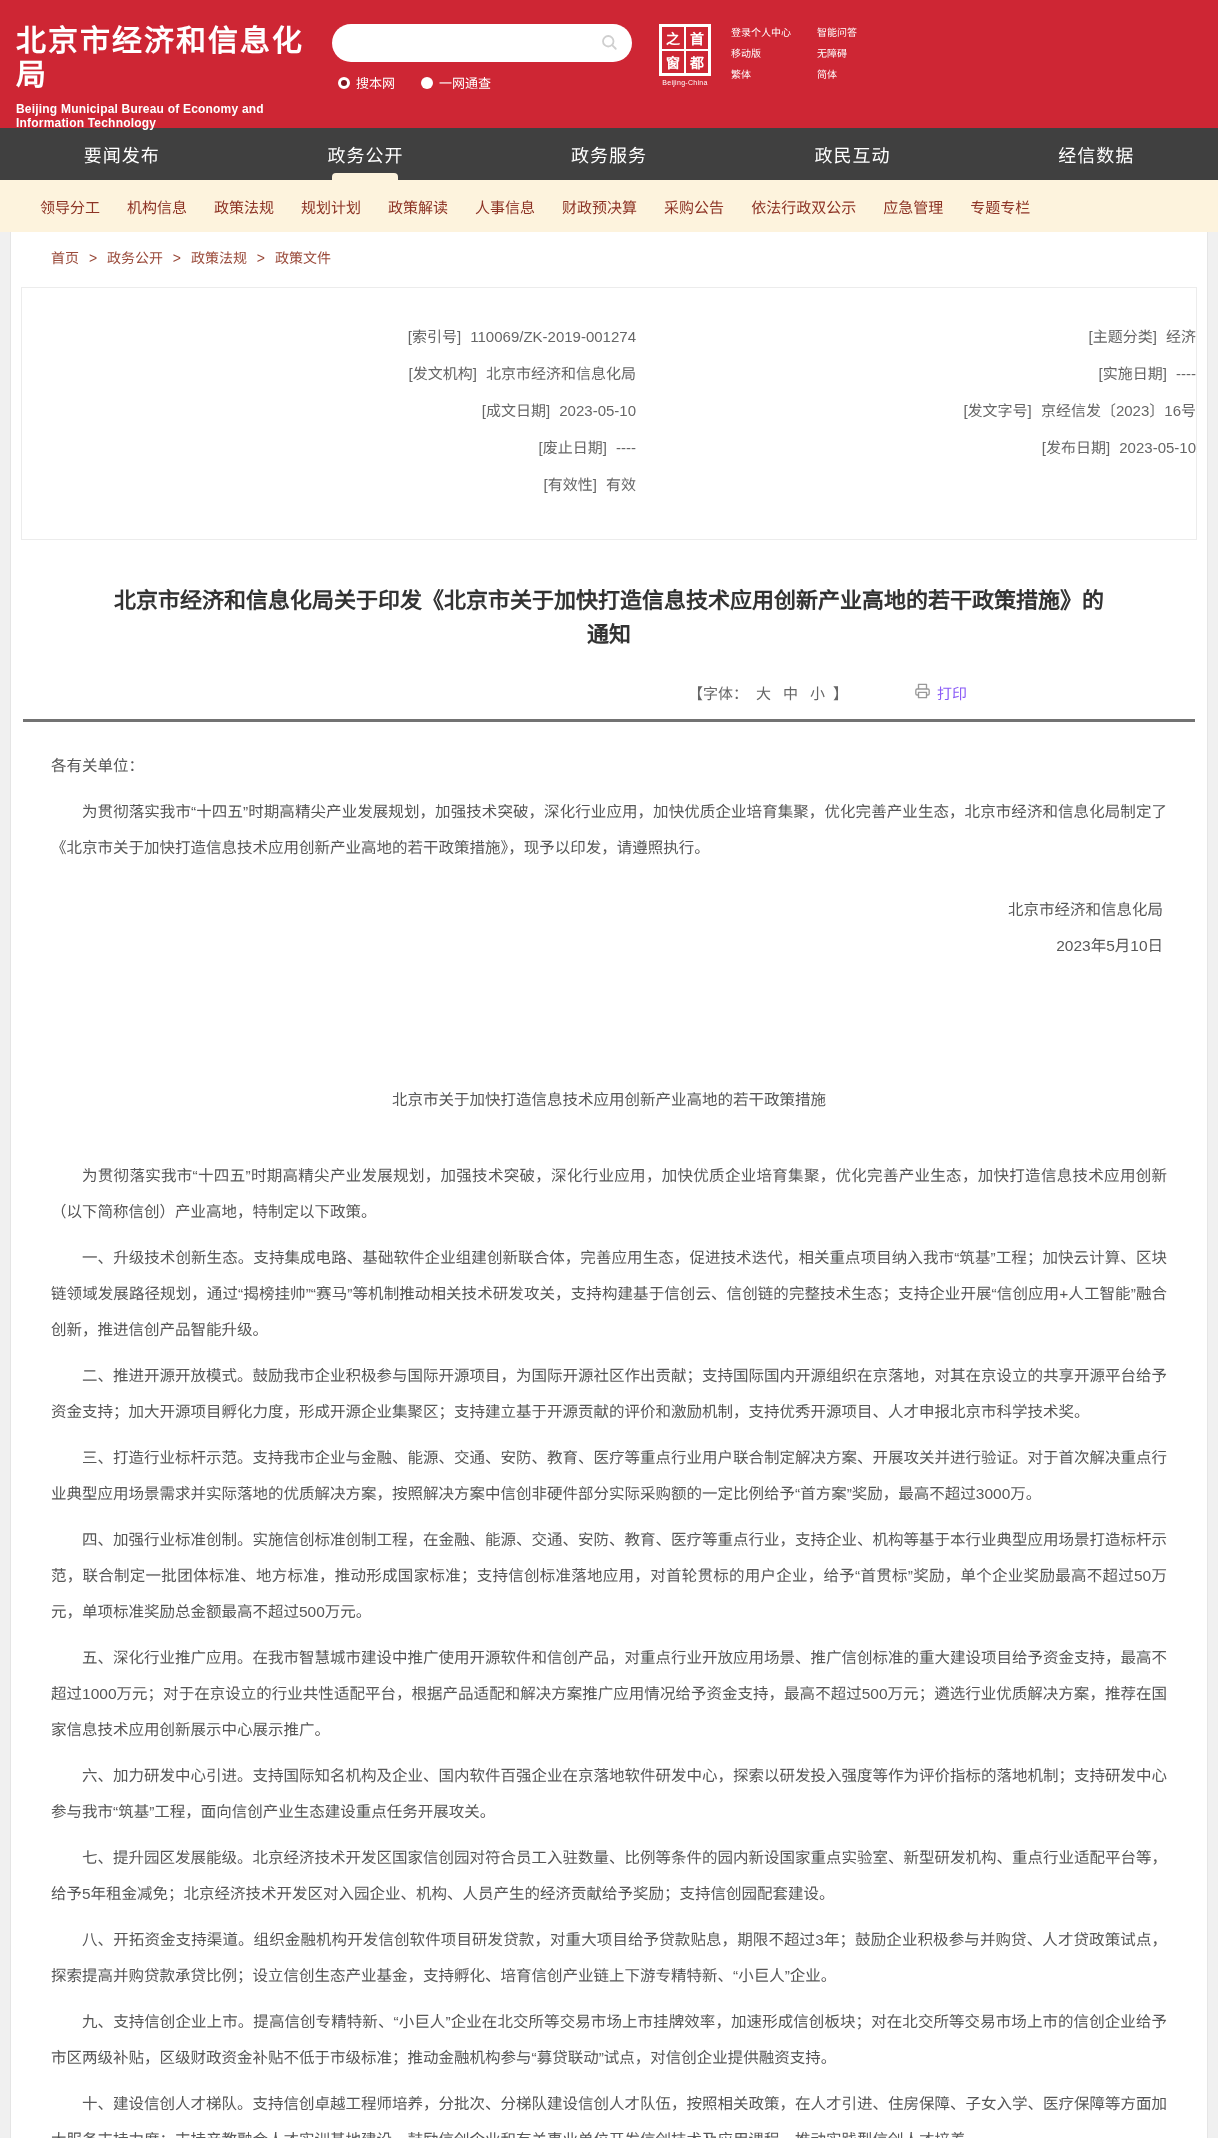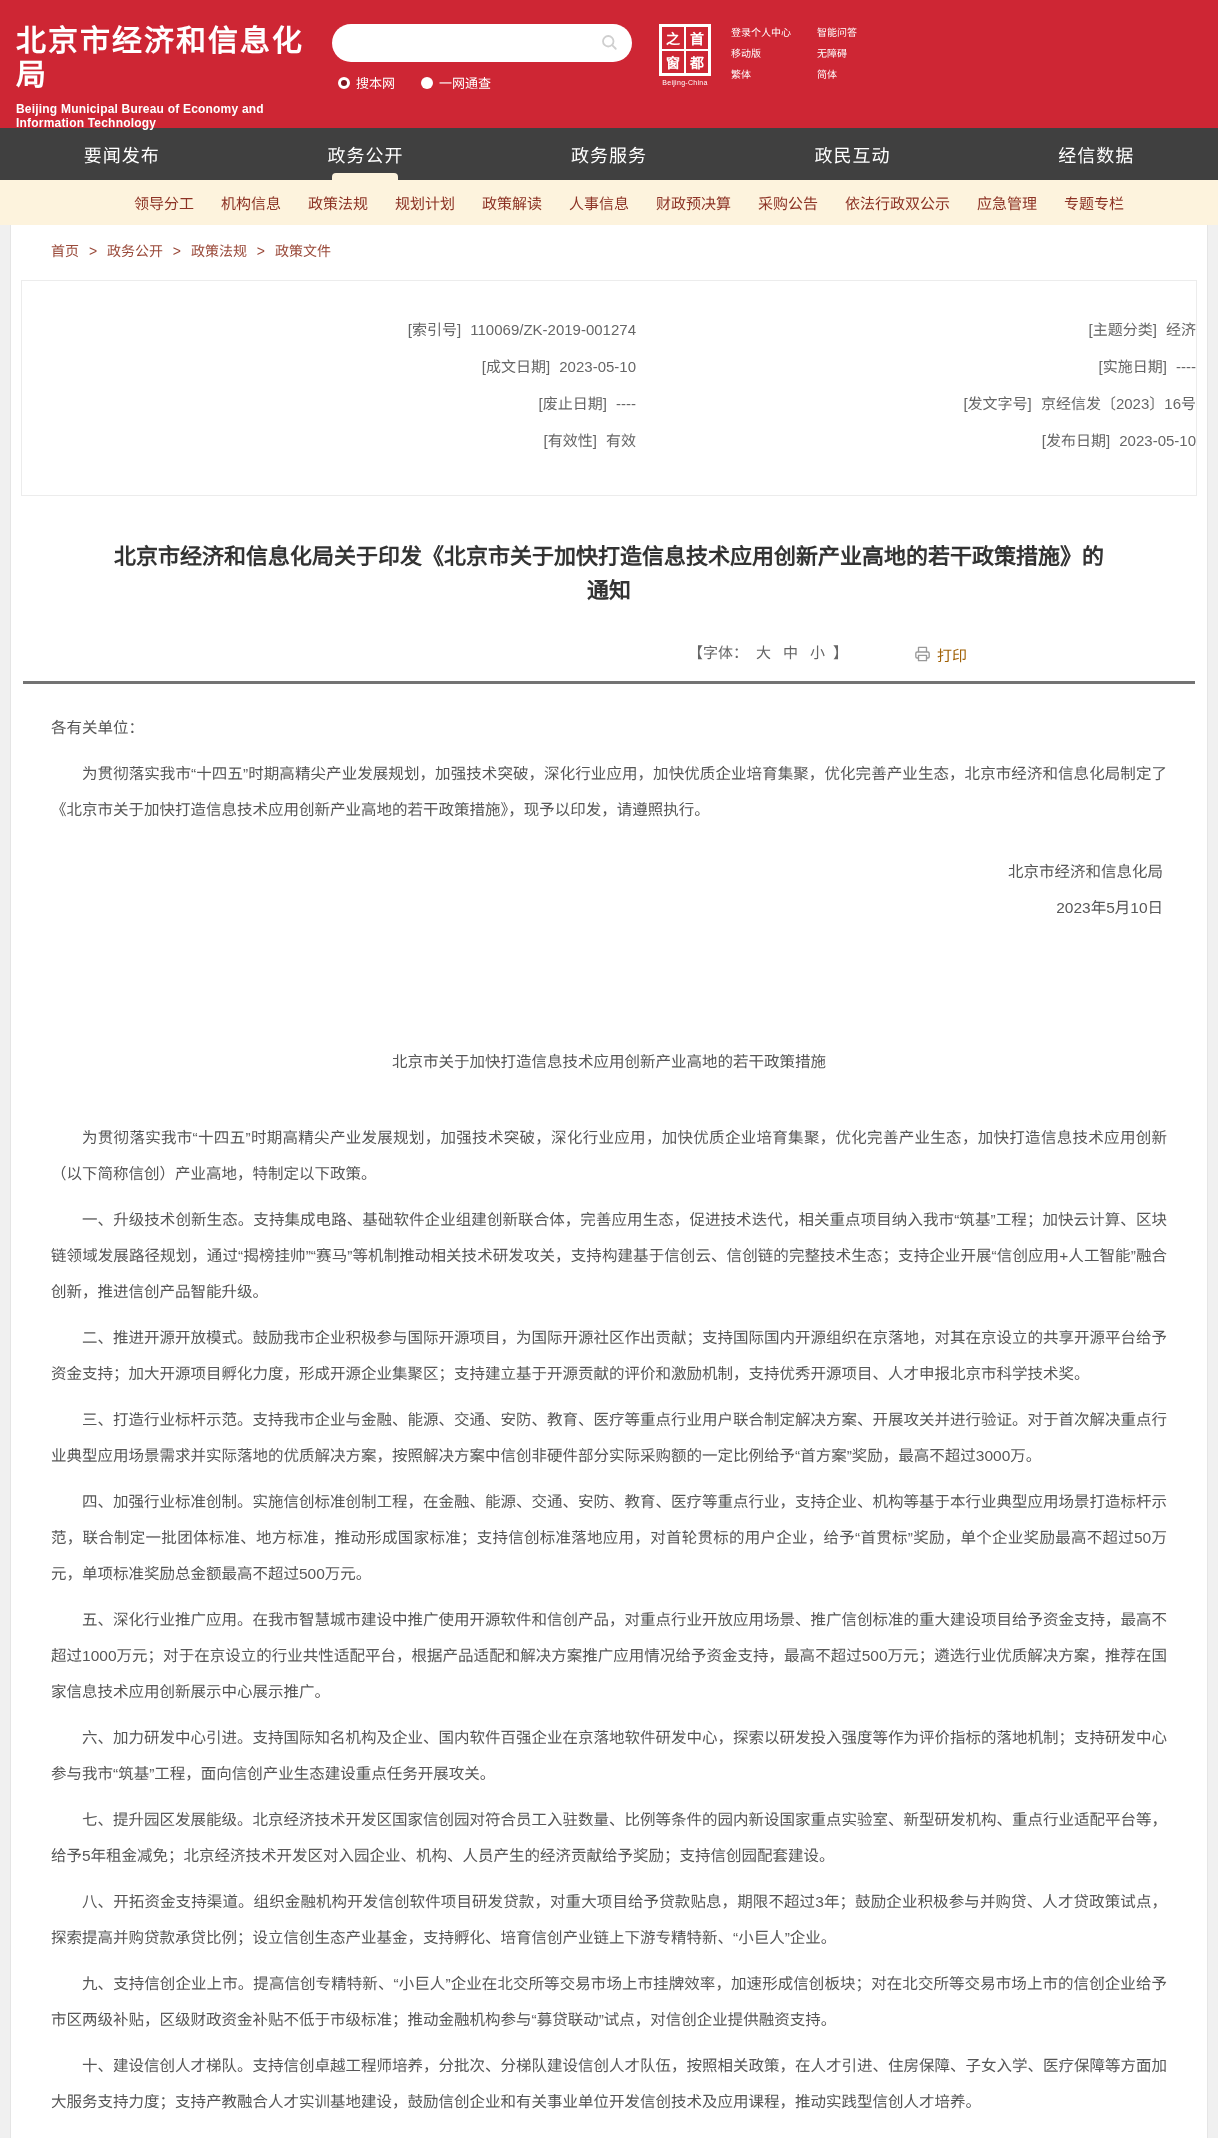--- a/index.html
+++ b/index.html
@@ -45,21 +45,21 @@
   .mainnav { height:52px; background:#404040; display:flex; justify-content:space-around; align-items:stretch; }
   .nav-item {
     color:#fff; font-size:18px; letter-spacing:1px; display:flex; align-items:center;
     position:relative; cursor:pointer; padding:0 18px;
   }
   .nav-item.active::after {
     content:""; position:absolute; bottom:0; left:50%; transform:translateX(-50%);
     width:66px; height:7px; background:#fdf3dd; border-radius:4px 4px 0 0;
   }
   
-  .subnav { height:45px; background:#fdf3dd; display:flex; align-items:center; padding-left:40px; gap:27px;justify-content:center; }
+  .subnav { height:52px; background:#fdf3dd; display:flex; align-items:center; padding-left:40px; gap:27px; }
   .subnav-item { color:#8d3325; font-size:15px; text-decoration:none; cursor:pointer; white-space:nowrap; }
   
   .content-card {
     margin:0 10px; background:#fff; border-left:1px solid #e5e5e5; border-right:1px solid #e5e5e5;
     min-height:1910px; padding-bottom:40px;
   }
   .breadcrumb { padding:15px 0 8px 40px; font-size:14px; color:#9a4a3a; }
   .crumb { color:#9a4a3a; text-decoration:none; cursor:pointer; }
   .crumb-sep { margin:0 6px; color:#9a4a3a; }
   
@@ -76,21 +76,21 @@
     margin:44px 100px 0; text-align:center; font-size:22px; font-weight:bold;
     color:#333; line-height:34px;
   }
   .tools-row {
     display:flex; justify-content:flex-end; align-items:center; gap:66px;
     padding:30px 228px 16px 0; font-size:15px; color:#666;
     border-bottom:3px solid #737373; margin:0 12px;
   }
   .font-ctl { display:flex; align-items:center; gap:4px; }
   .font-size-btn { cursor:pointer; color:#666; padding:0 4px; background:none; border:none; font-size:15px; }
-  .print-btn { display:flex; align-items:flex-end; gap:6px; cursor:pointer; background:none; border:none; color:#a16207; font-size:15px;margin-top:6px; }
+  .print-btn { display:flex; align-items:center; gap:6px; cursor:pointer; background:none; border:none; color:#8b5cf6; font-size:15px; }
   
   .article-body { padding:26px 40px 0; font-size:15.5px; color:#575757; }
   .para { line-height:36px; margin-bottom:10px; text-align:justify; }
   .para.indent { text-indent:2em; }
   .sig-block { text-align:right; padding-right:4px; margin-top:26px; }
   .sig-line { line-height:36px; }
   .doc-title { text-align:center; margin:118px 0 40px; line-height:36px; color:#575757; }
 </style>
 </head>
 <body>
@@ -180,20 +180,24 @@
     <span class="crumb">政策文件</span>
   </div>
 
   <div class="meta-card">
     <div class="meta-col">
       <div class="meta-row">
         <span class="meta-label">[索引号]</span>
         <span class="meta-value">110069/ZK-2019-001274</span>
       </div>
       <div class="meta-row">
+        <span class="meta-label">[发文机构]</span>
+        <span class="meta-value">北京市经济和信息化局</span>
+      </div>
+      <div class="meta-row">
         <span class="meta-label">[成文日期]</span>
         <span class="meta-value">2023-05-10</span>
       </div>
       <div class="meta-row">
         <span class="meta-label">[废止日期]</span>
         <span class="meta-value">----</span>
       </div>
       <div class="meta-row">
         <span class="meta-label">[有效性]</span>
         <span class="meta-value">有效</span>

